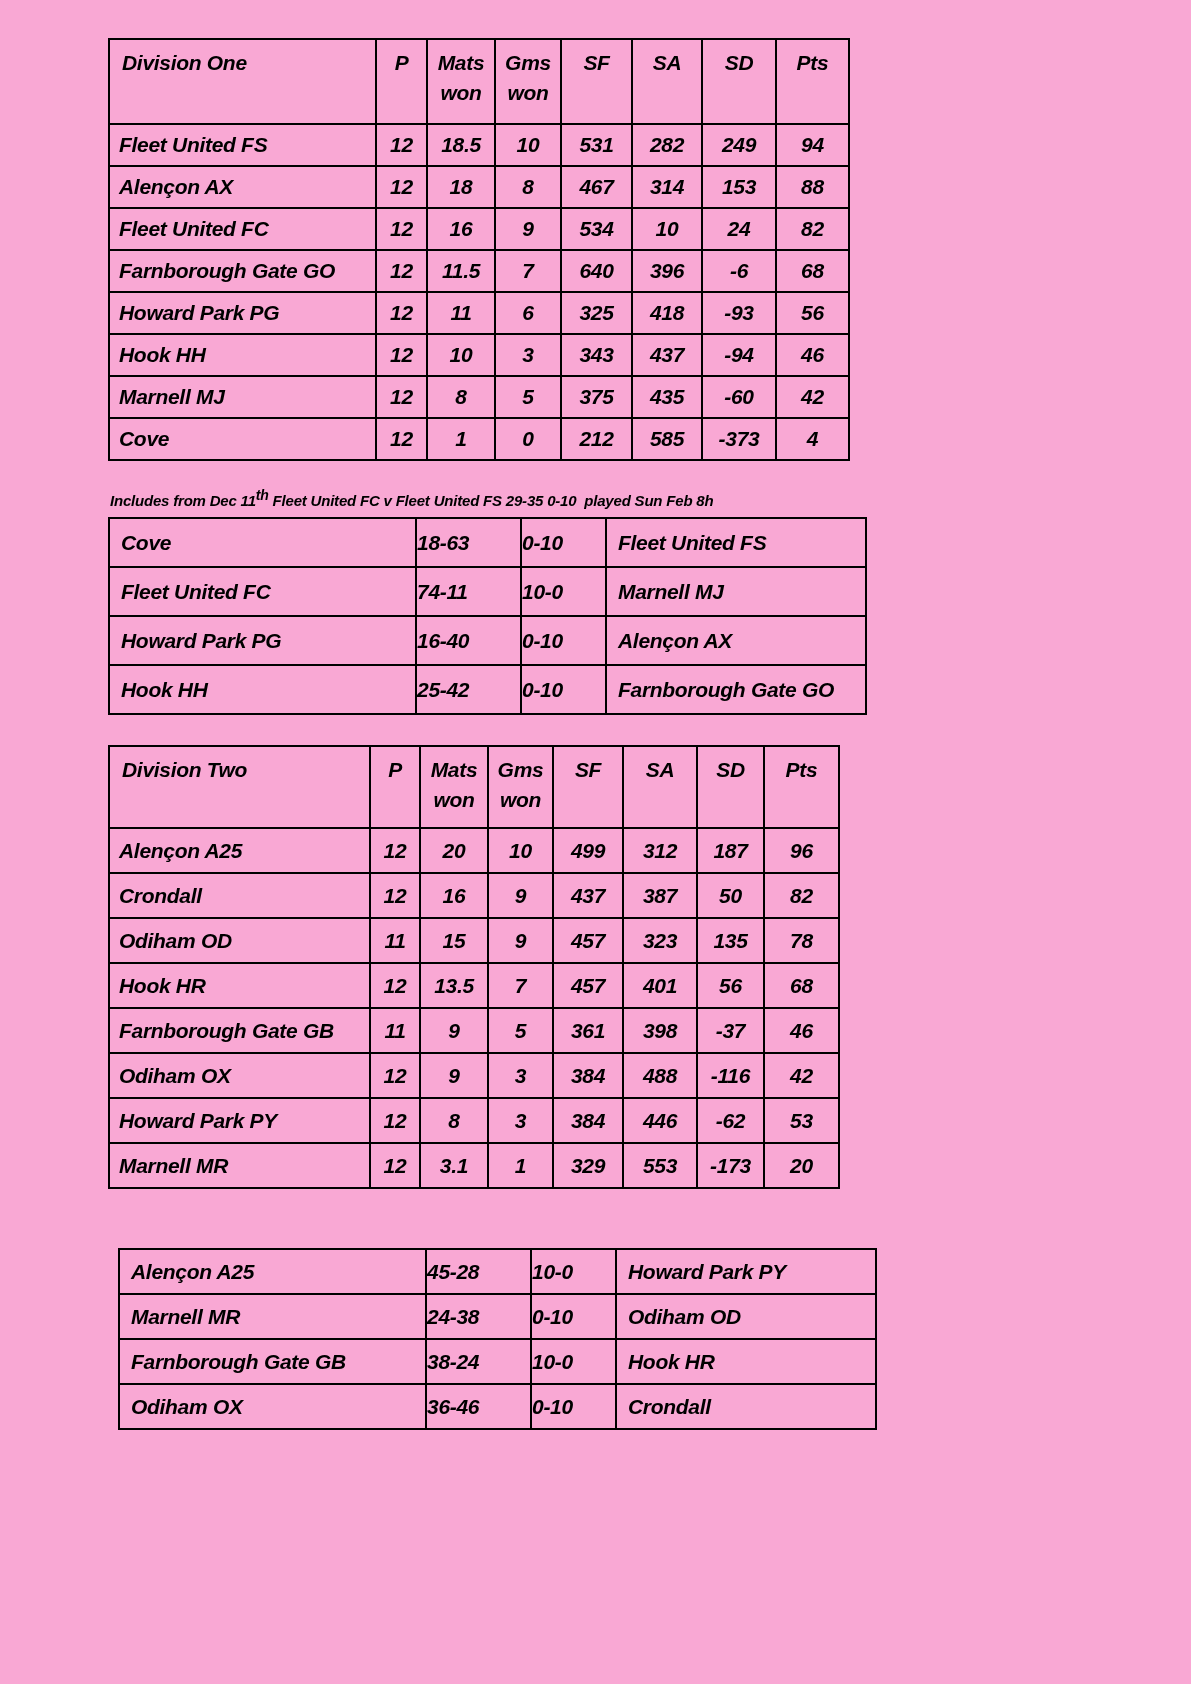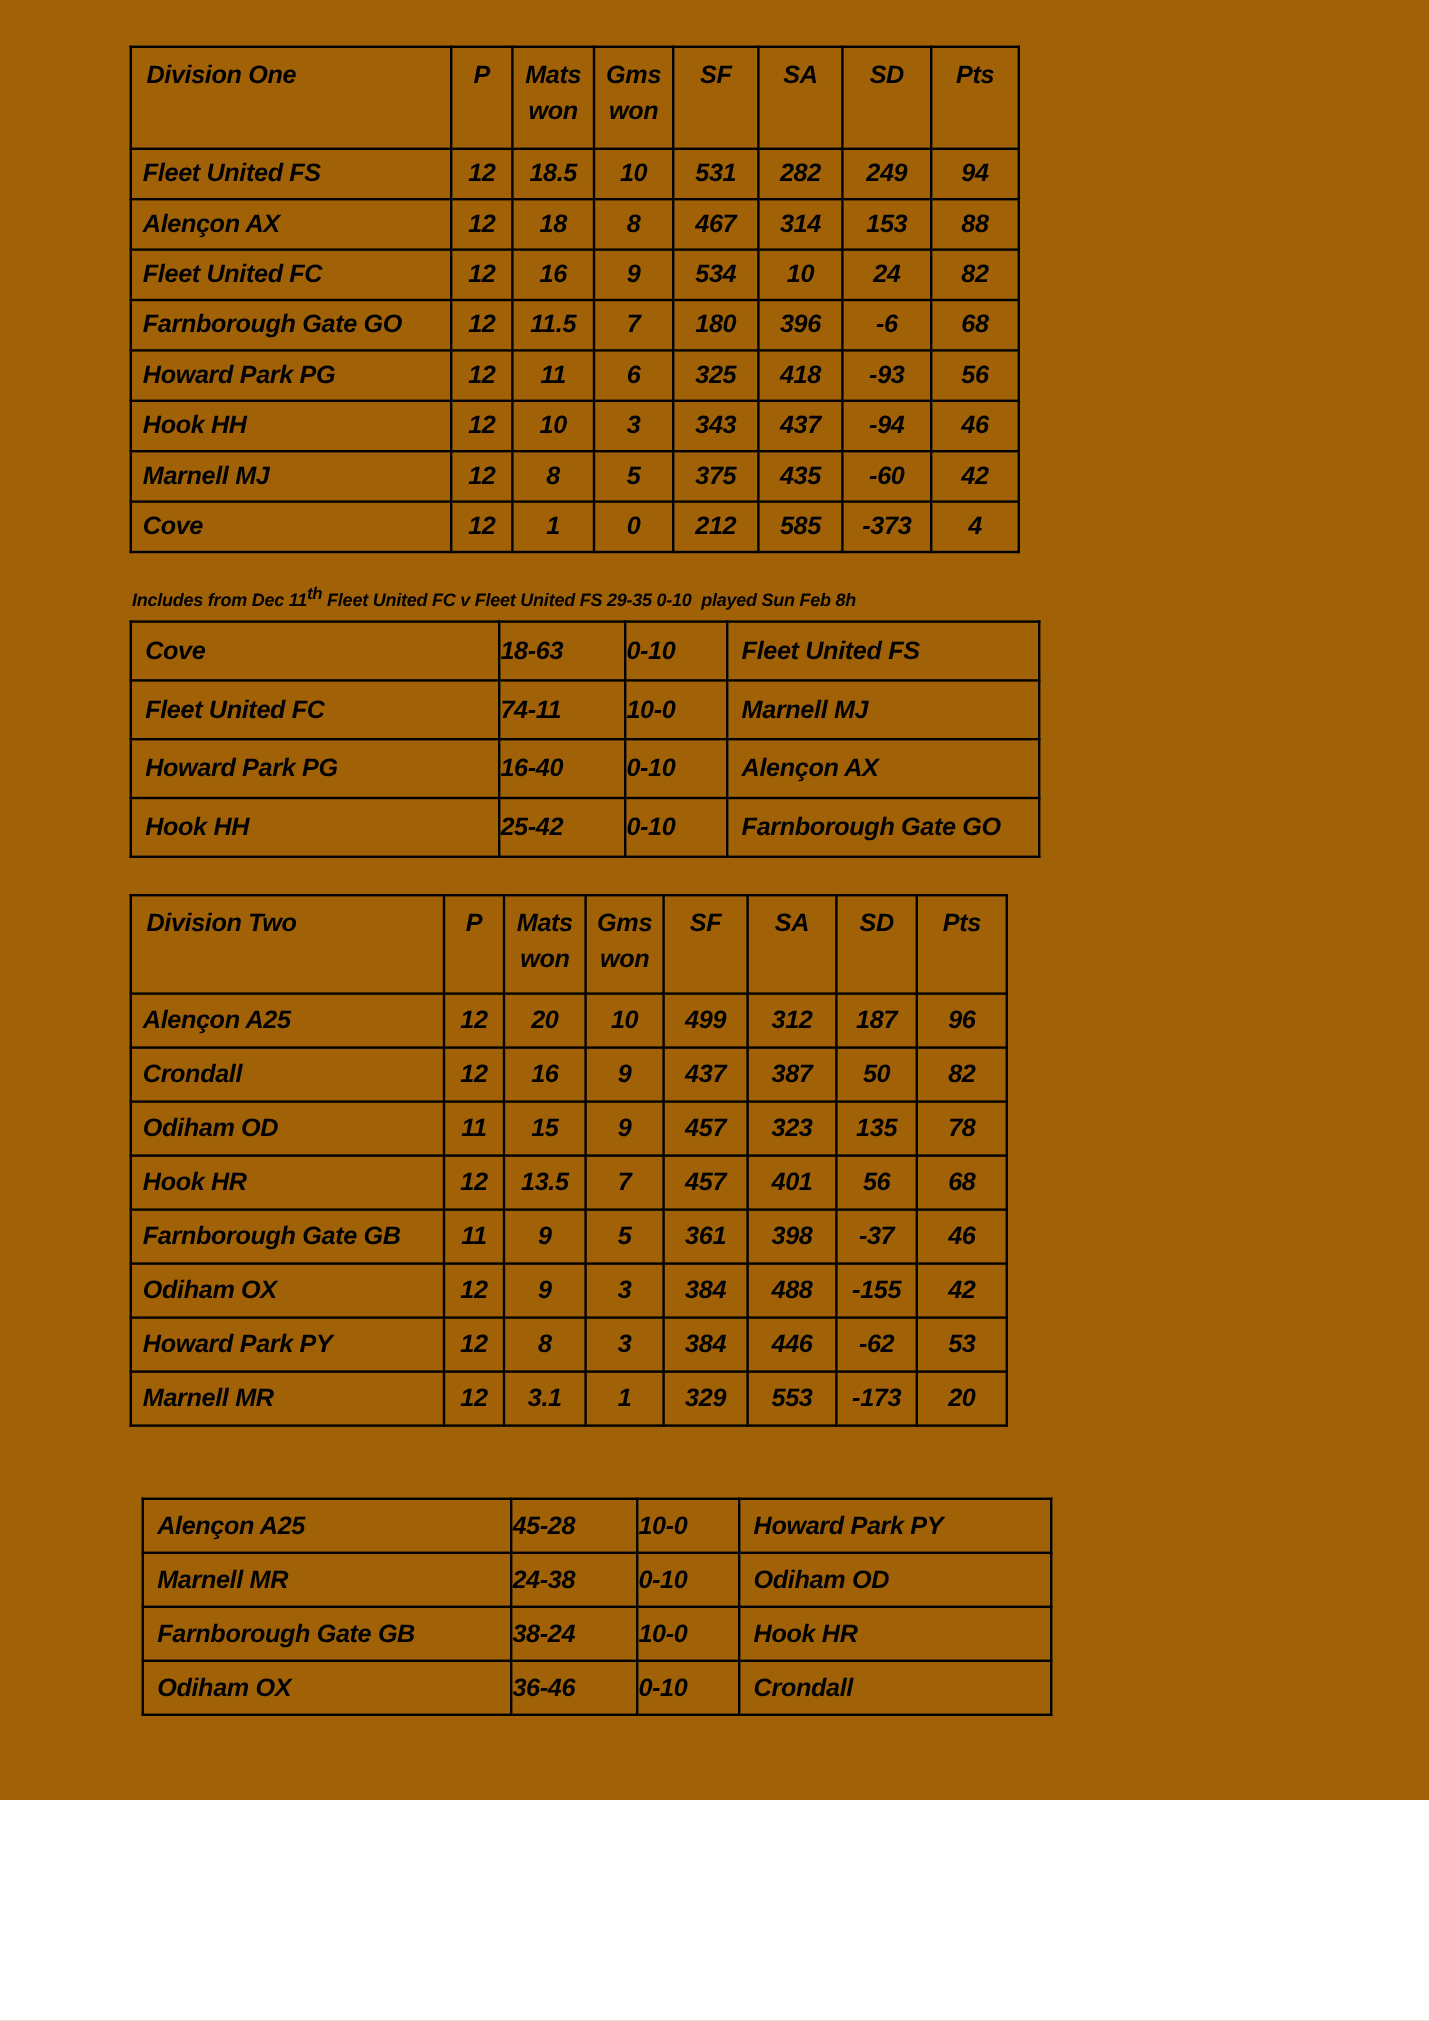--- a/index.html
+++ b/index.html
@@ -1,21 +1,21 @@
 <!DOCTYPE html>
 <html><head>
 <meta charset="utf-8">
 <style>
   * { margin: 0; padding: 0; box-sizing: border-box; }
   html, body { background: #ffffff; }
   .page {
     position: relative;
     width: 1191px;
-    height: 1500px;
-    background: #a16207;
+    height: 1684px;
+    background: #f9a8d4;
     color: #000000;
     font-family: "Liberation Sans", "DejaVu Sans", sans-serif;
     font-weight: 700;
     font-style: italic;
     letter-spacing: -0.3px;
     overflow: hidden;
   }
   table {
     position: absolute;
     border-collapse: collapse;
@@ -136,21 +136,21 @@
           <td class="num">534</td>
           <td class="num">10</td>
           <td class="num">24</td>
           <td class="num">82</td>
         </tr>
         <tr>
           <td class="team">Farnborough Gate GO</td>
           <td class="num">12</td>
           <td class="num">11.5</td>
           <td class="num">7</td>
-          <td class="num">180</td>
+          <td class="num">640</td>
           <td class="num">396</td>
           <td class="num">-6</td>
           <td class="num">68</td>
         </tr>
         <tr>
           <td class="team">Howard Park PG</td>
           <td class="num">12</td>
           <td class="num">11</td>
           <td class="num">6</td>
           <td class="num">325</td>
@@ -302,21 +302,21 @@
           <td class="num">-37</td>
           <td class="num">46</td>
         </tr>
         <tr>
           <td class="team">Odiham OX</td>
           <td class="num">12</td>
           <td class="num">9</td>
           <td class="num">3</td>
           <td class="num">384</td>
           <td class="num">488</td>
-          <td class="num">-155</td>
+          <td class="num">-116</td>
           <td class="num">42</td>
         </tr>
         <tr>
           <td class="team">Howard Park PY</td>
           <td class="num">12</td>
           <td class="num">8</td>
           <td class="num">3</td>
           <td class="num">384</td>
           <td class="num">446</td>
           <td class="num">-62</td>

